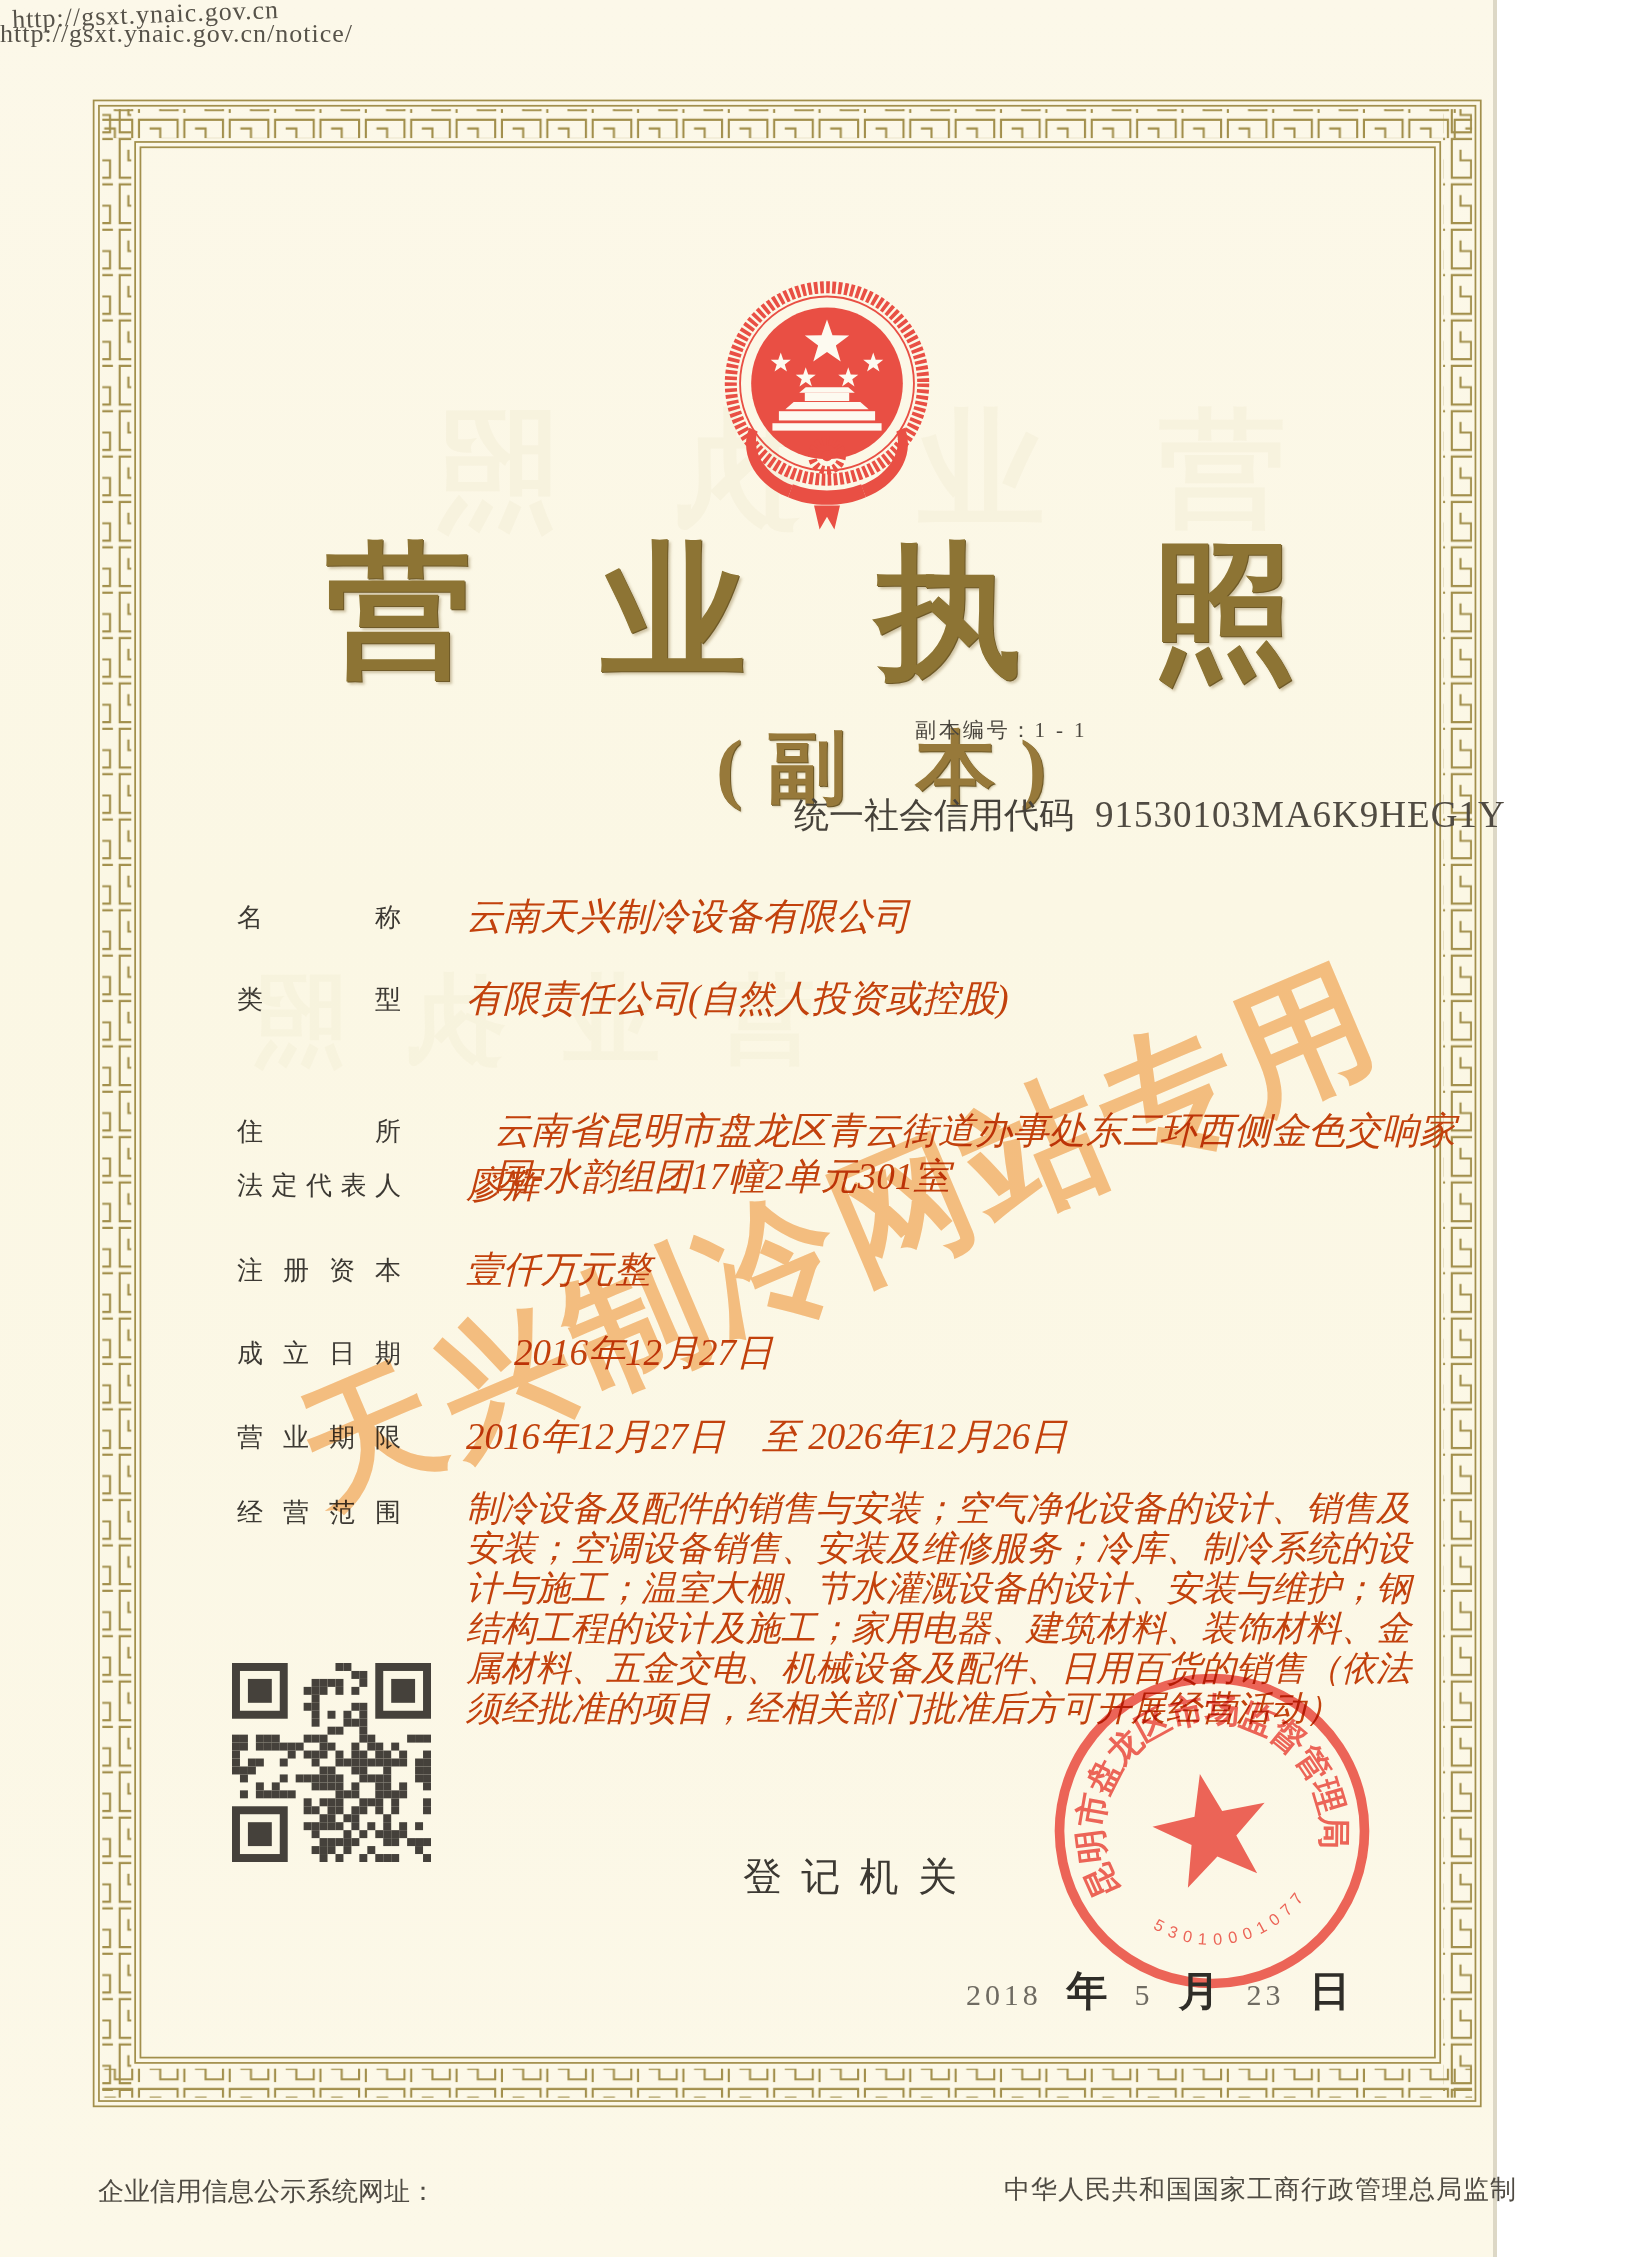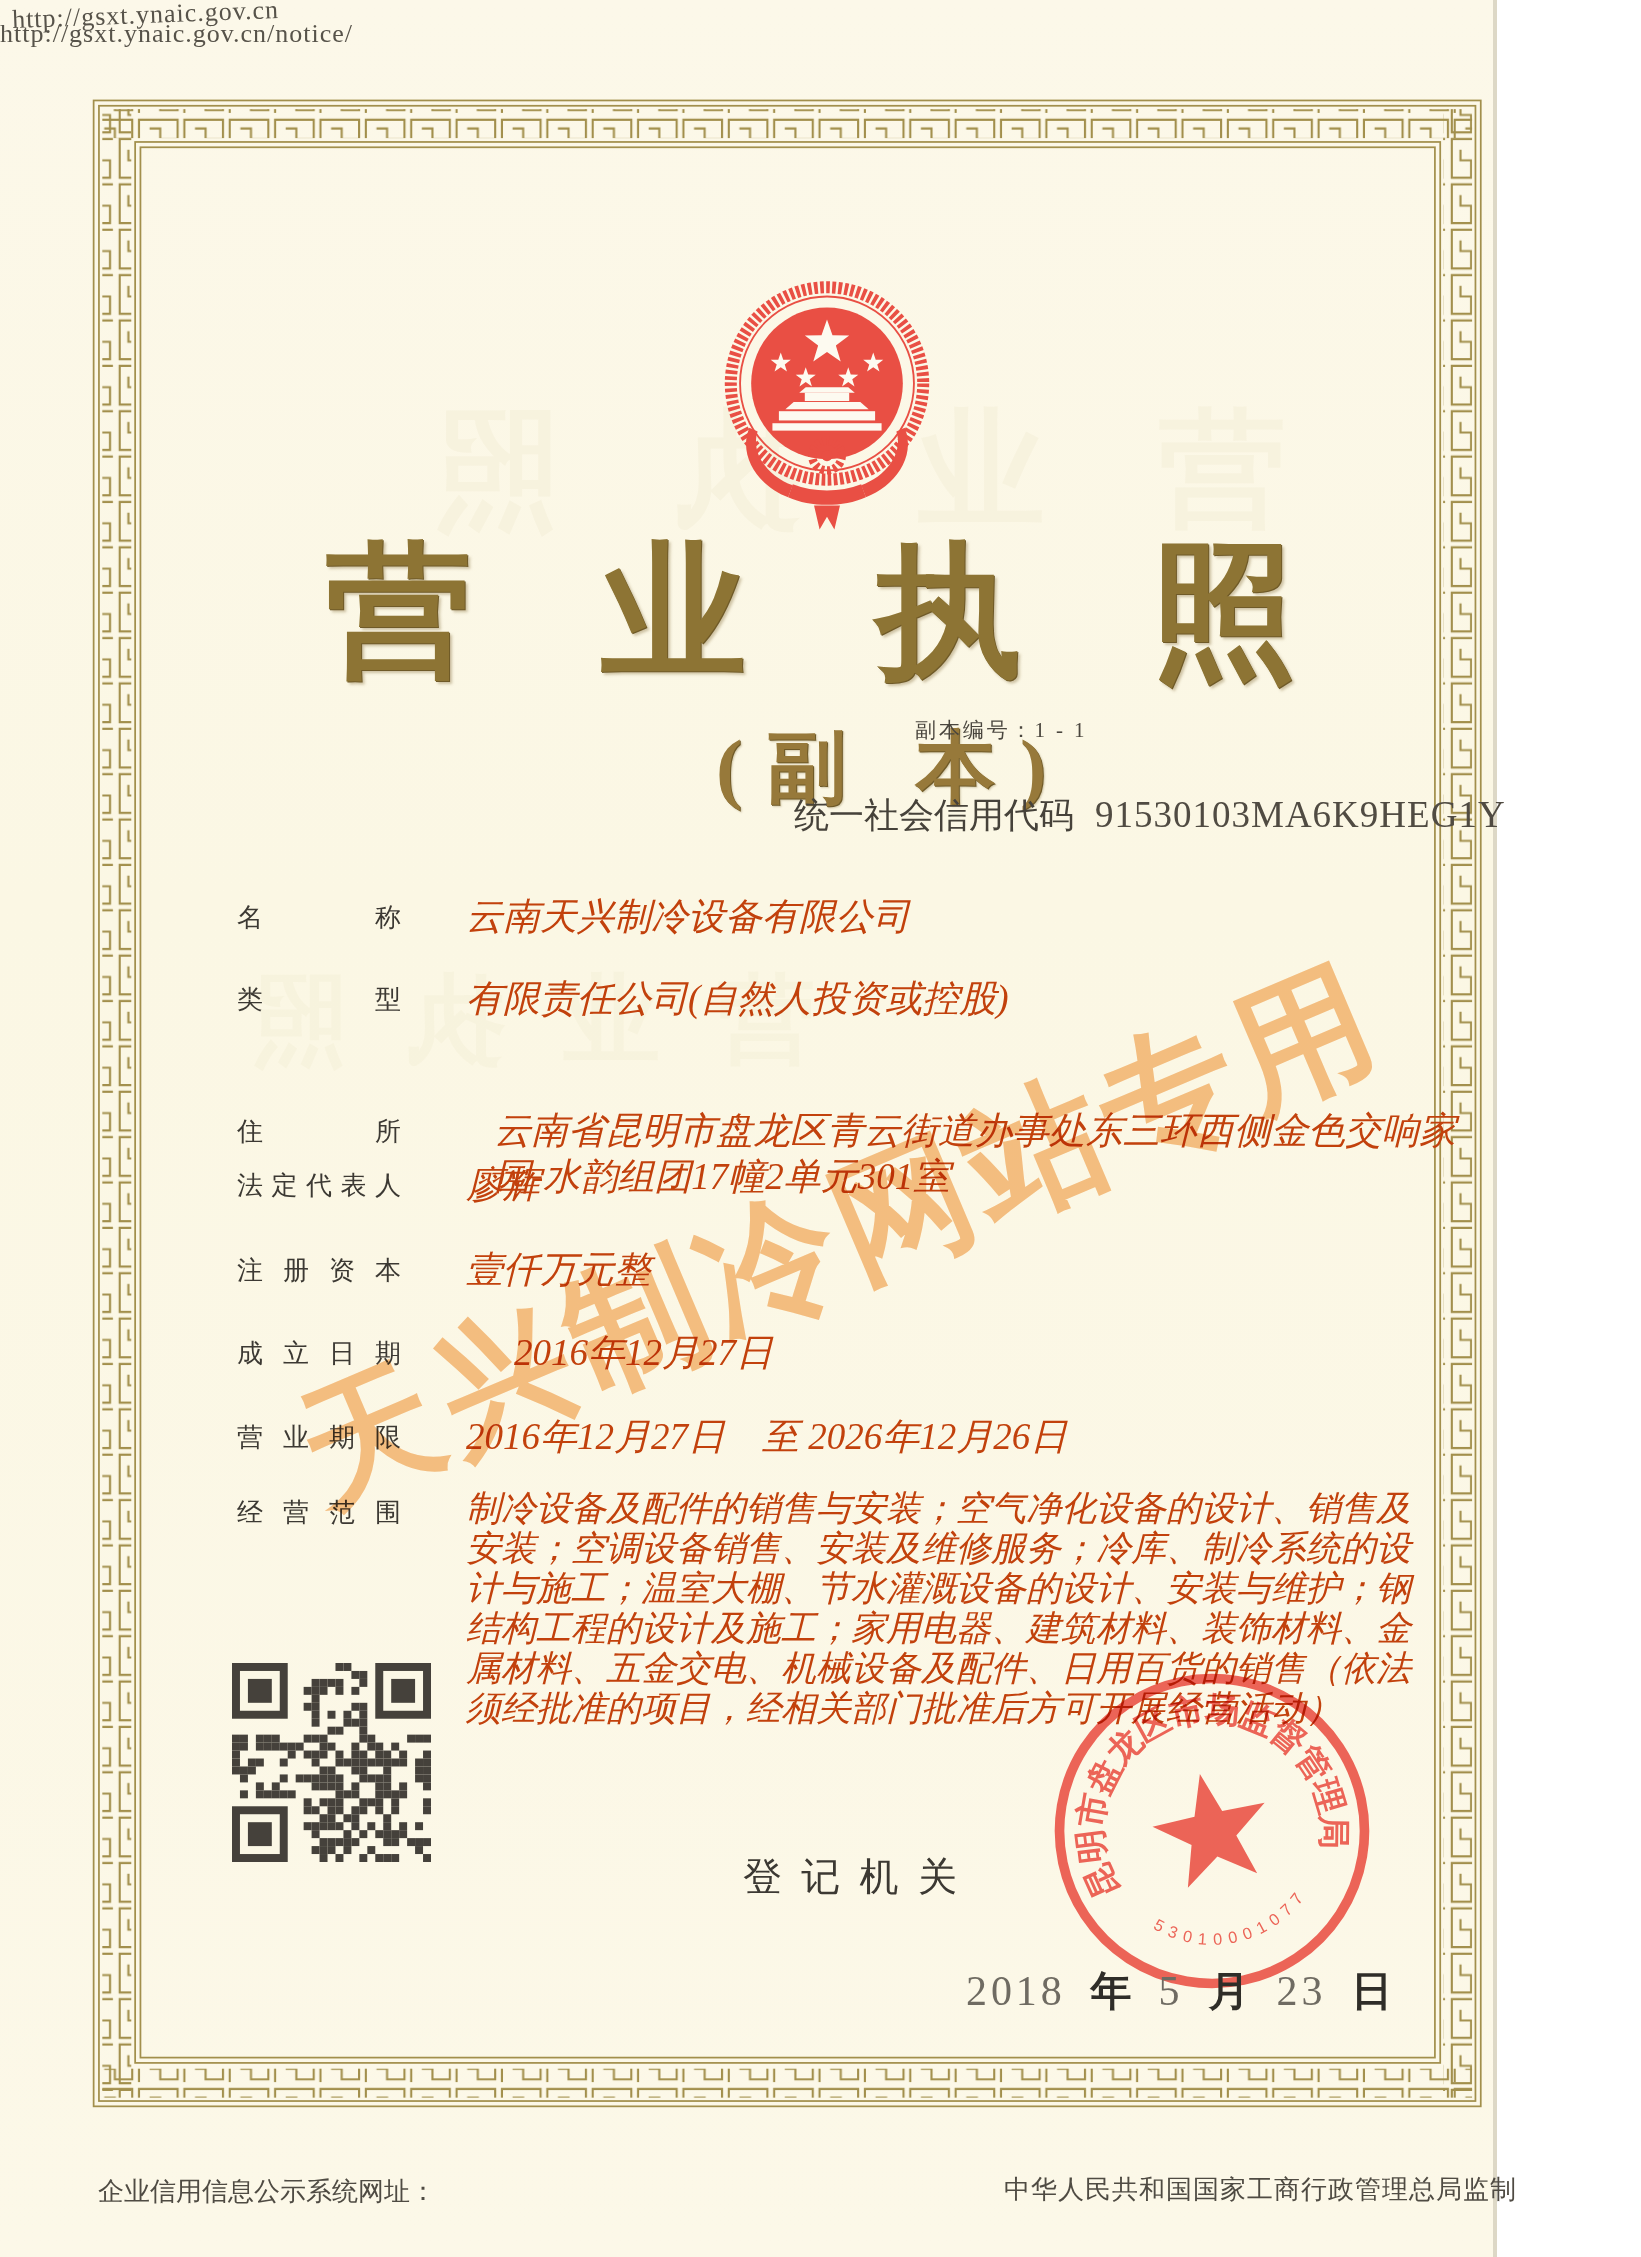--- a/index.html
+++ b/index.html
@@ -42,21 +42,21 @@
 
   
   #qr-box{position:absolute;left:232px;top:1663px;z-index:3;}
 
   
   #reg-label{position:absolute;left:743px;top:1850px;z-index:3;font-size:39px;font-weight:500;
              letter-spacing:19.3px;color:#3c3933;white-space:nowrap;
              font-family:"Liberation Sans","DejaVu Sans",sans-serif;}
   #seal{position:absolute;left:1019px;top:1638px;z-index:4;mix-blend-mode:multiply;opacity:.92;}
   #date-line{position:absolute;left:966px;top:1964px;z-index:5;white-space:nowrap;}
-  #date-line .date-num{font-size:42px;color:#6f6b62;margin-right:25px;letter-spacing:3.9px;}
+  #date-line .date-num{font-size:30px;color:#6f6b62;margin-right:25px;letter-spacing:3.9px;}
   #date-line .date-unit{font-size:41px;font-weight:700;color:#2f2d28;margin-right:27px;
             font-family:"Liberation Sans","DejaVu Sans",sans-serif;}
 
   
   #watermark{position:absolute;left:227px;top:1144px;z-index:6;width:1226px;text-align:center;
              font-size:137px;font-weight:bold;letter-spacing:7.7px;color:#f5af67;opacity:.75;
              transform:rotate(-23deg);mix-blend-mode:multiply;white-space:nowrap;pointer-events:none;}
 
   
   .footer-text{position:absolute;z-index:3;font-size:26px;color:#4f4b43;white-space:nowrap;}

